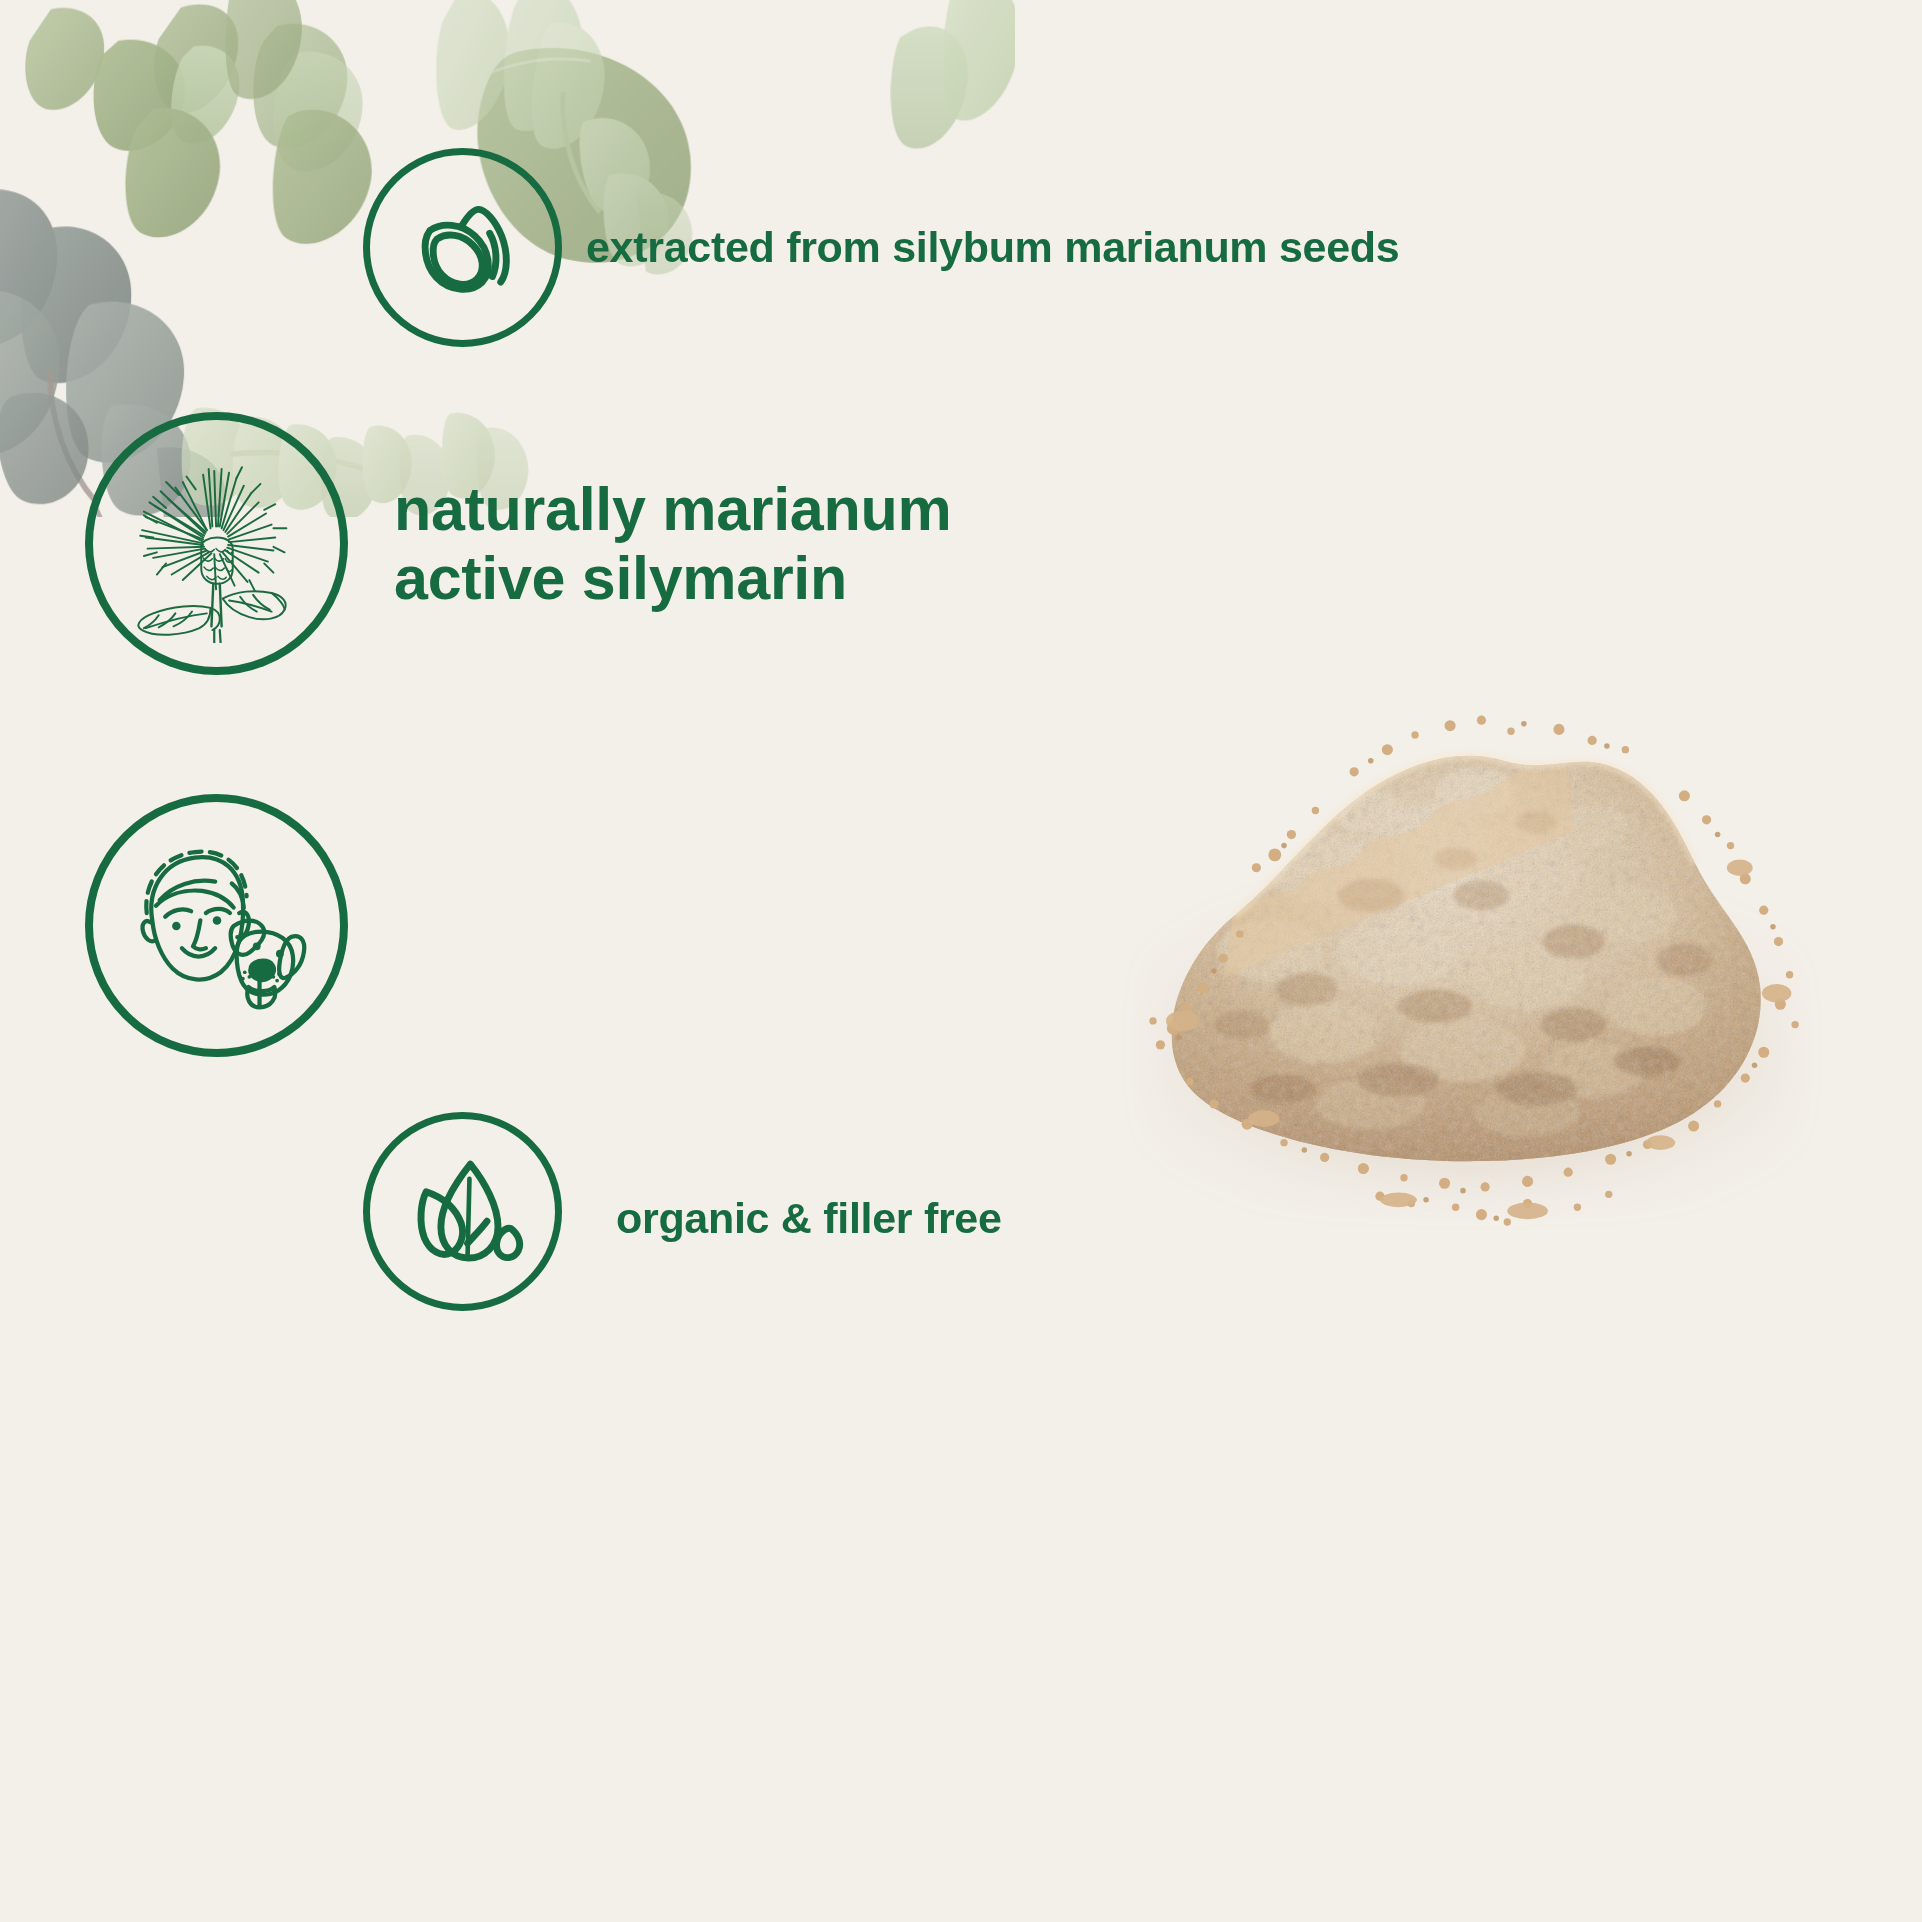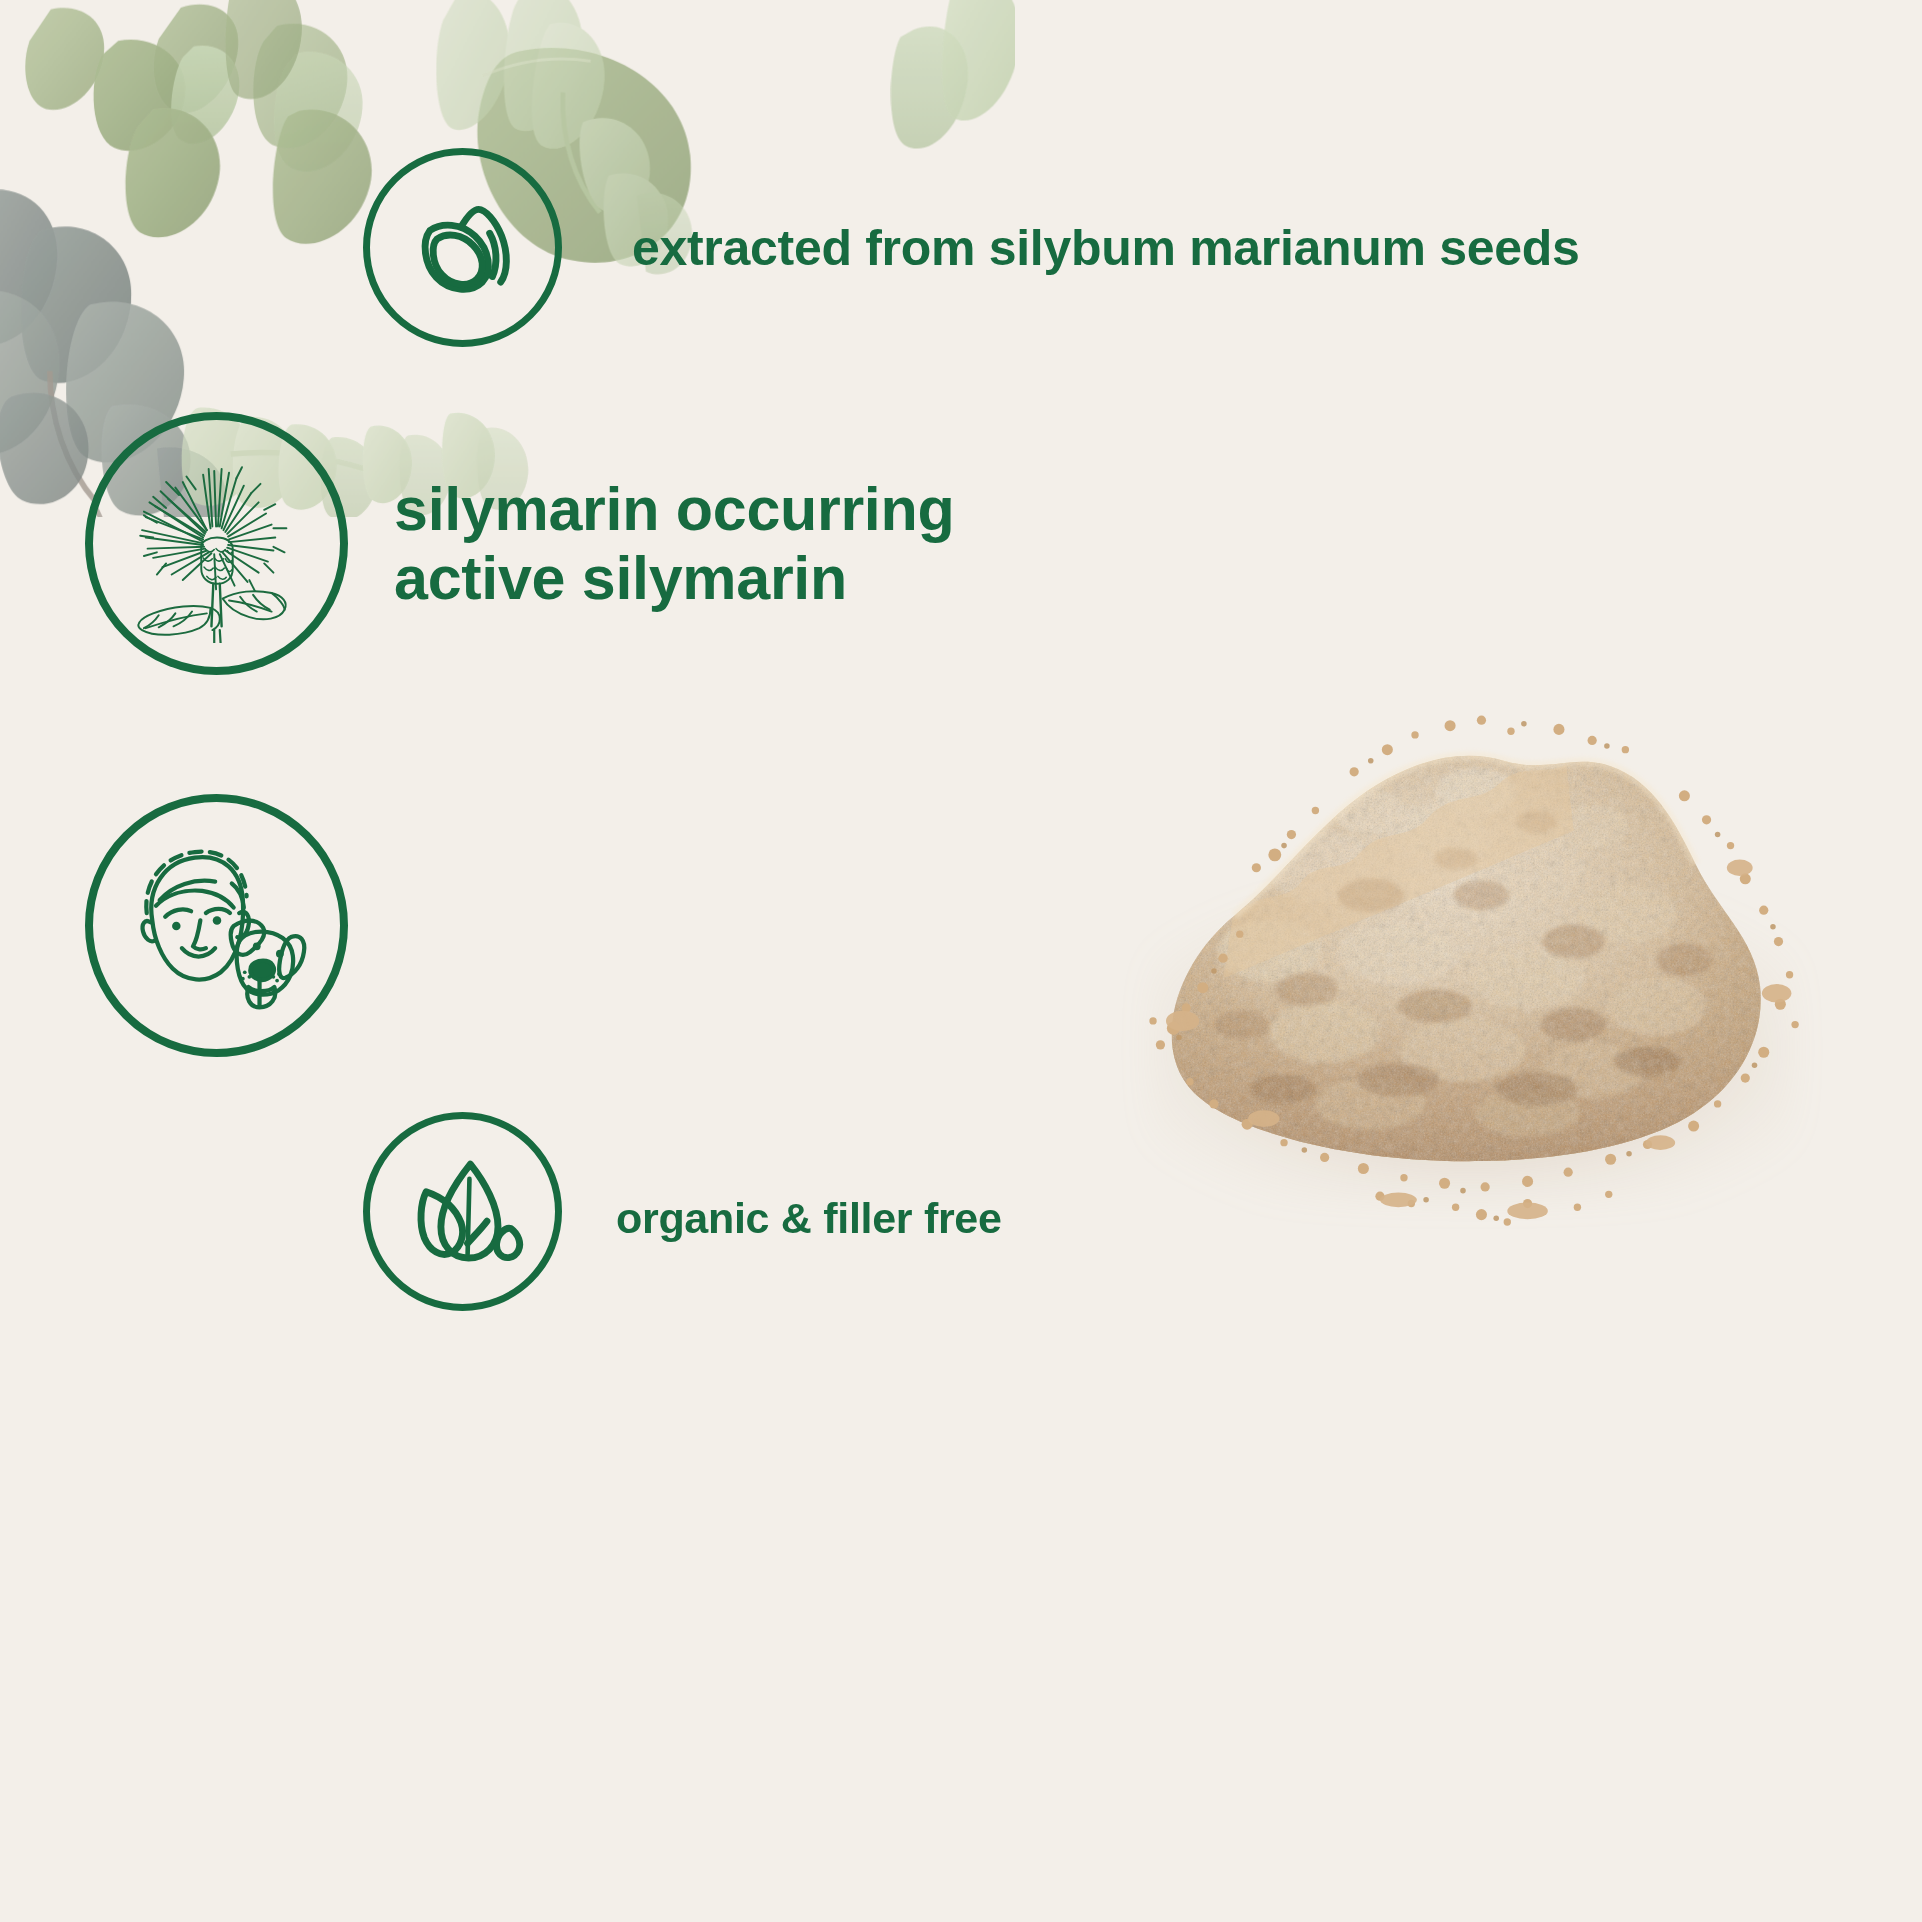--- a/index.html
+++ b/index.html
@@ -26,21 +26,21 @@
   }
   .icon-circle svg{display:block;}
   .benefit-text{
     color:#176B40;font-weight:700;line-height:1.12;
     letter-spacing:-0.3px;white-space:pre-line;
   }
 
   
   #row-1{left:363px;top:148px;}
   #row-1 .icon-circle{width:199px;height:199px;border-width:7.4px;}
-  #row-1 .benefit-text{font-size:50px;margin-left:70px;}
+  #row-1 .benefit-text{font-size:43px;margin-left:24px;}
 
   
   #row-2{left:85px;top:412px;}
   #row-2 .icon-circle{width:263px;height:263px;border-width:8.3px;}
   #row-2 .benefit-text{font-size:61px;margin-left:46px;}
 
   
   #row-3{left:85px;top:794px;}
   #row-3 .icon-circle{width:263px;height:263px;border-width:8.3px;}
   #row-3 .benefit-text{font-size:61px;margin-left:46px;}
@@ -260,21 +260,21 @@
         <path d="M96 182 C78 184 54 190 30 198"></path>
         <path d="M80 180 C76 186 70 192 60 196"></path>
         <path d="M62 182 C58 188 52 193 44 197"></path>
         <path d="M44 184 C40 190 34 195 28 198"></path>
 
         <path d="M100 176 C106 178 110 182 110 188 C110 194 106 198 102 200"></path>
         <path d="M104 200 L104 216" stroke-width="2.4"></path>
         <path d="M110 200 L111 216" stroke-width="2.4"></path>
       </svg>
     </div>
-    <div class="benefit-text">silymarin occurring
+    <div class="benefit-text">naturally marianum
 active silymarin</div>
   </div>
 
   <div class="benefit" id="row-3">
     <div class="icon-circle">
       <svg width="196" height="196" viewBox="0 0 212 212" fill="none" stroke="#176B40" stroke-width="4.6" stroke-linecap="round" stroke-linejoin="round">
 
         <path d="M36 100 C30 64 50 36 82 32 C112 28 132 46 134 78 C136 110 128 142 110 156 C94 168 72 166 58 152 C46 140 38 120 36 100 Z"></path>
 
         <path d="M30 92 C26 58 48 30 82 26 C114 22 136 42 138 74" stroke-dasharray="13 9"></path>

